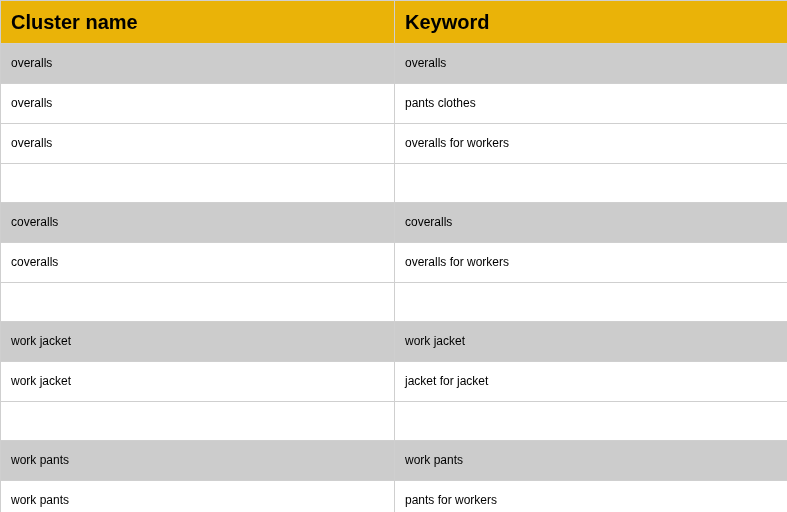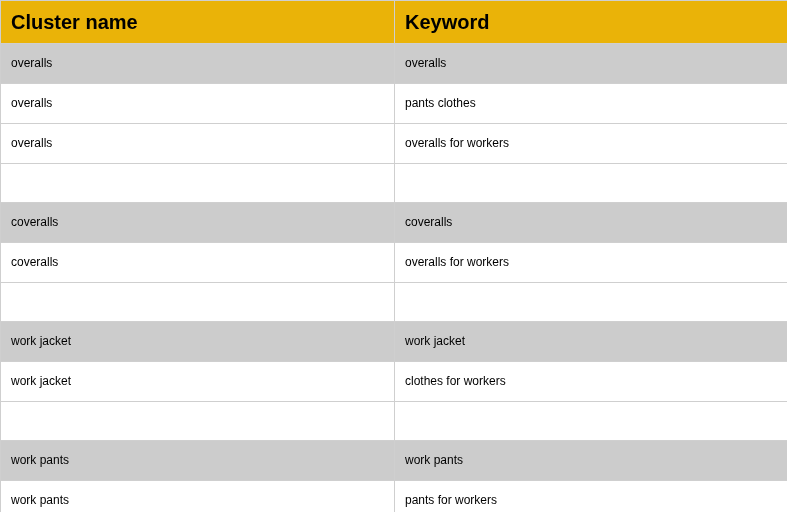--- a/index.html
+++ b/index.html
@@ -94,21 +94,21 @@
     <tr class="blank">
       <td class="empty"></td>
       <td class="empty"></td>
     </tr>
     <tr class="shaded">
       <td>work jacket</td>
       <td>work jacket</td>
     </tr>
     <tr>
       <td>work jacket</td>
-      <td> clothes for workers</td>
+      <td> jacket for jacket</td>
     </tr>
     <tr class="blank">
       <td class="empty"></td>
       <td class="empty"></td>
     </tr>
     <tr class="shaded">
       <td>work pants</td>
       <td>work pants</td>
     </tr>
     <tr>

